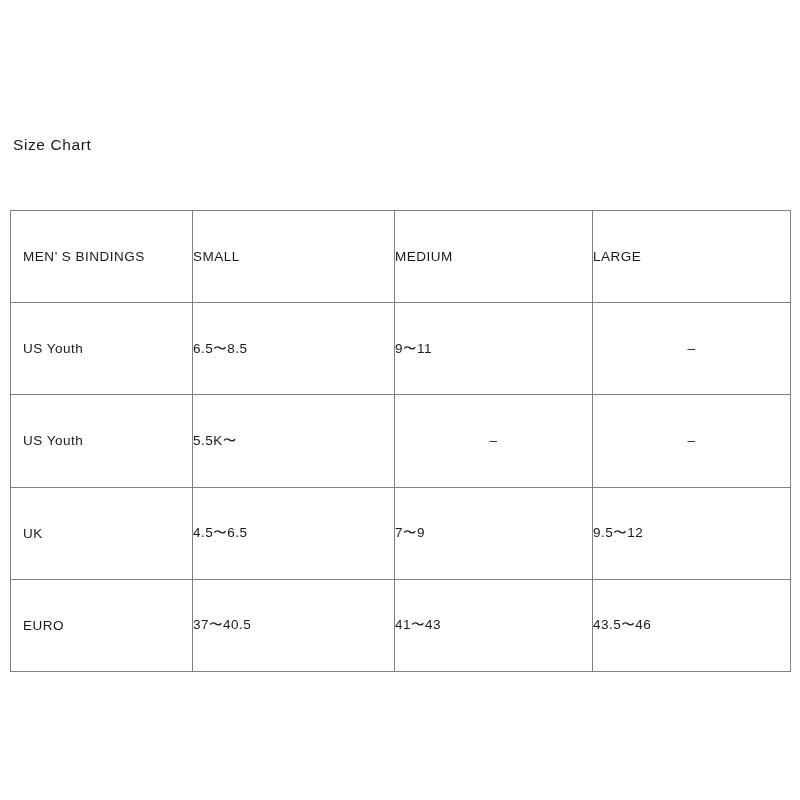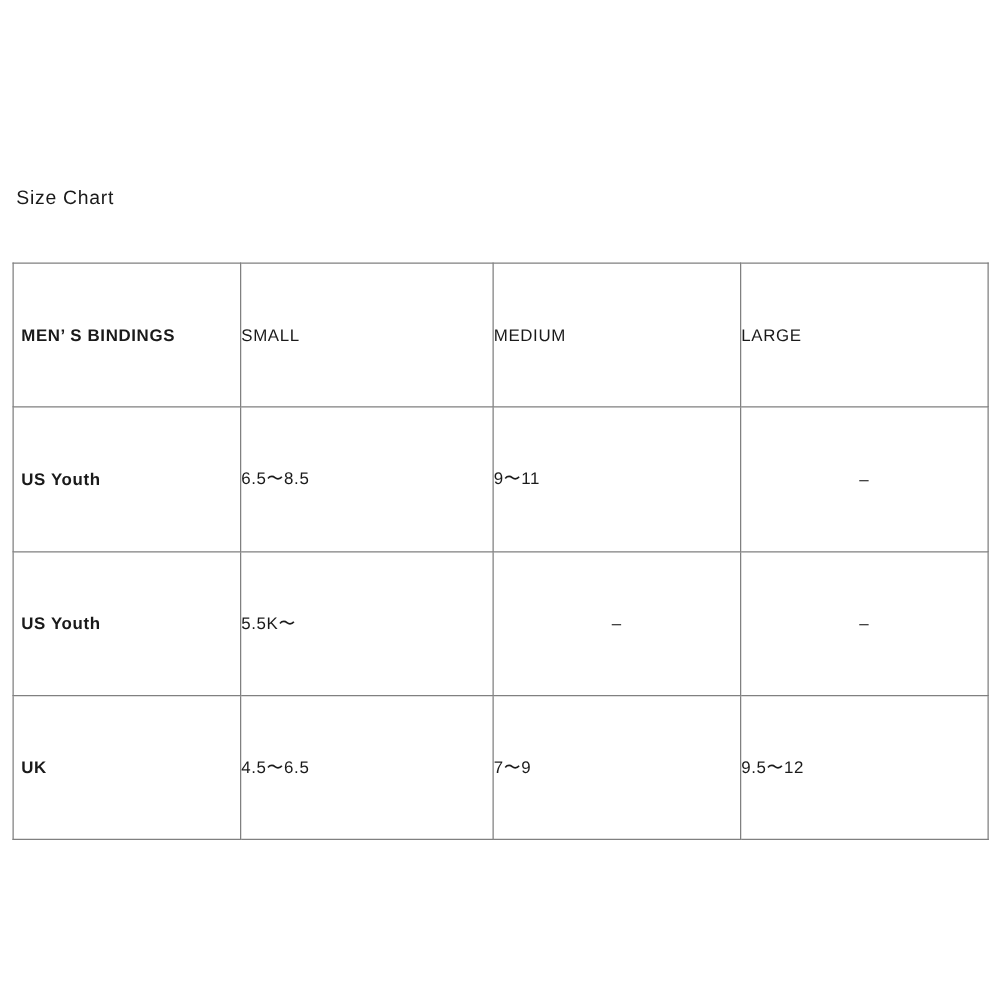--- a/index.html
+++ b/index.html
@@ -11,21 +11,21 @@
     width: 800px;
     height: 800px;
     font-family: "Liberation Sans", sans-serif;
     color: #1a1a1a;
     overflow: hidden;
     position: relative;
   }
   #chart-title {
     position: absolute;
     left: 13px;
-    top: 150px;
+    top: 136px;
     font-size: 15.5px;
     letter-spacing: 0.6px;
     color: #1a1a1a;
     white-space: nowrap;
   }
   #size-table {
     position: absolute;
     left: 10px;
     top: 210px;
     width: 780px;
@@ -41,22 +41,21 @@
     border: 1px solid #808080;
     height: 66px;
     font-size: 13.5px;
     letter-spacing: 0.5px;
     padding: 0 0 0 0;
     vertical-align: middle;
     background: #ffffff;
   }
   #size-table td.label-cell {
     text-align: left;
-    padding-left: 6px;
-    font-weight: bold;
+    padding-left: 12px;
   }
   #size-table td.value-cell {
   }
   #size-table tr.header-row td {
     font-size: 13.5px;
   }
   #size-table td.empty-cell {
     text-align: center;
   }
 </style>
@@ -95,15 +94,21 @@
       <td class="value-cell empty-cell">–</td>
     </tr>
 
     <tr>
       <td class="label-cell">UK</td>
       <td class="value-cell">4.5〜6.5</td>
       <td class="value-cell">7〜9</td>
       <td class="value-cell">9.5〜12</td>
     </tr>
 
+    <tr>
+      <td class="label-cell">EURO</td>
+      <td class="value-cell">37〜40.5</td>
+      <td class="value-cell">41〜43</td>
+      <td class="value-cell">43.5〜46</td>
+    </tr>
 
   </tbody>
 </table>
 
 </body></html>

